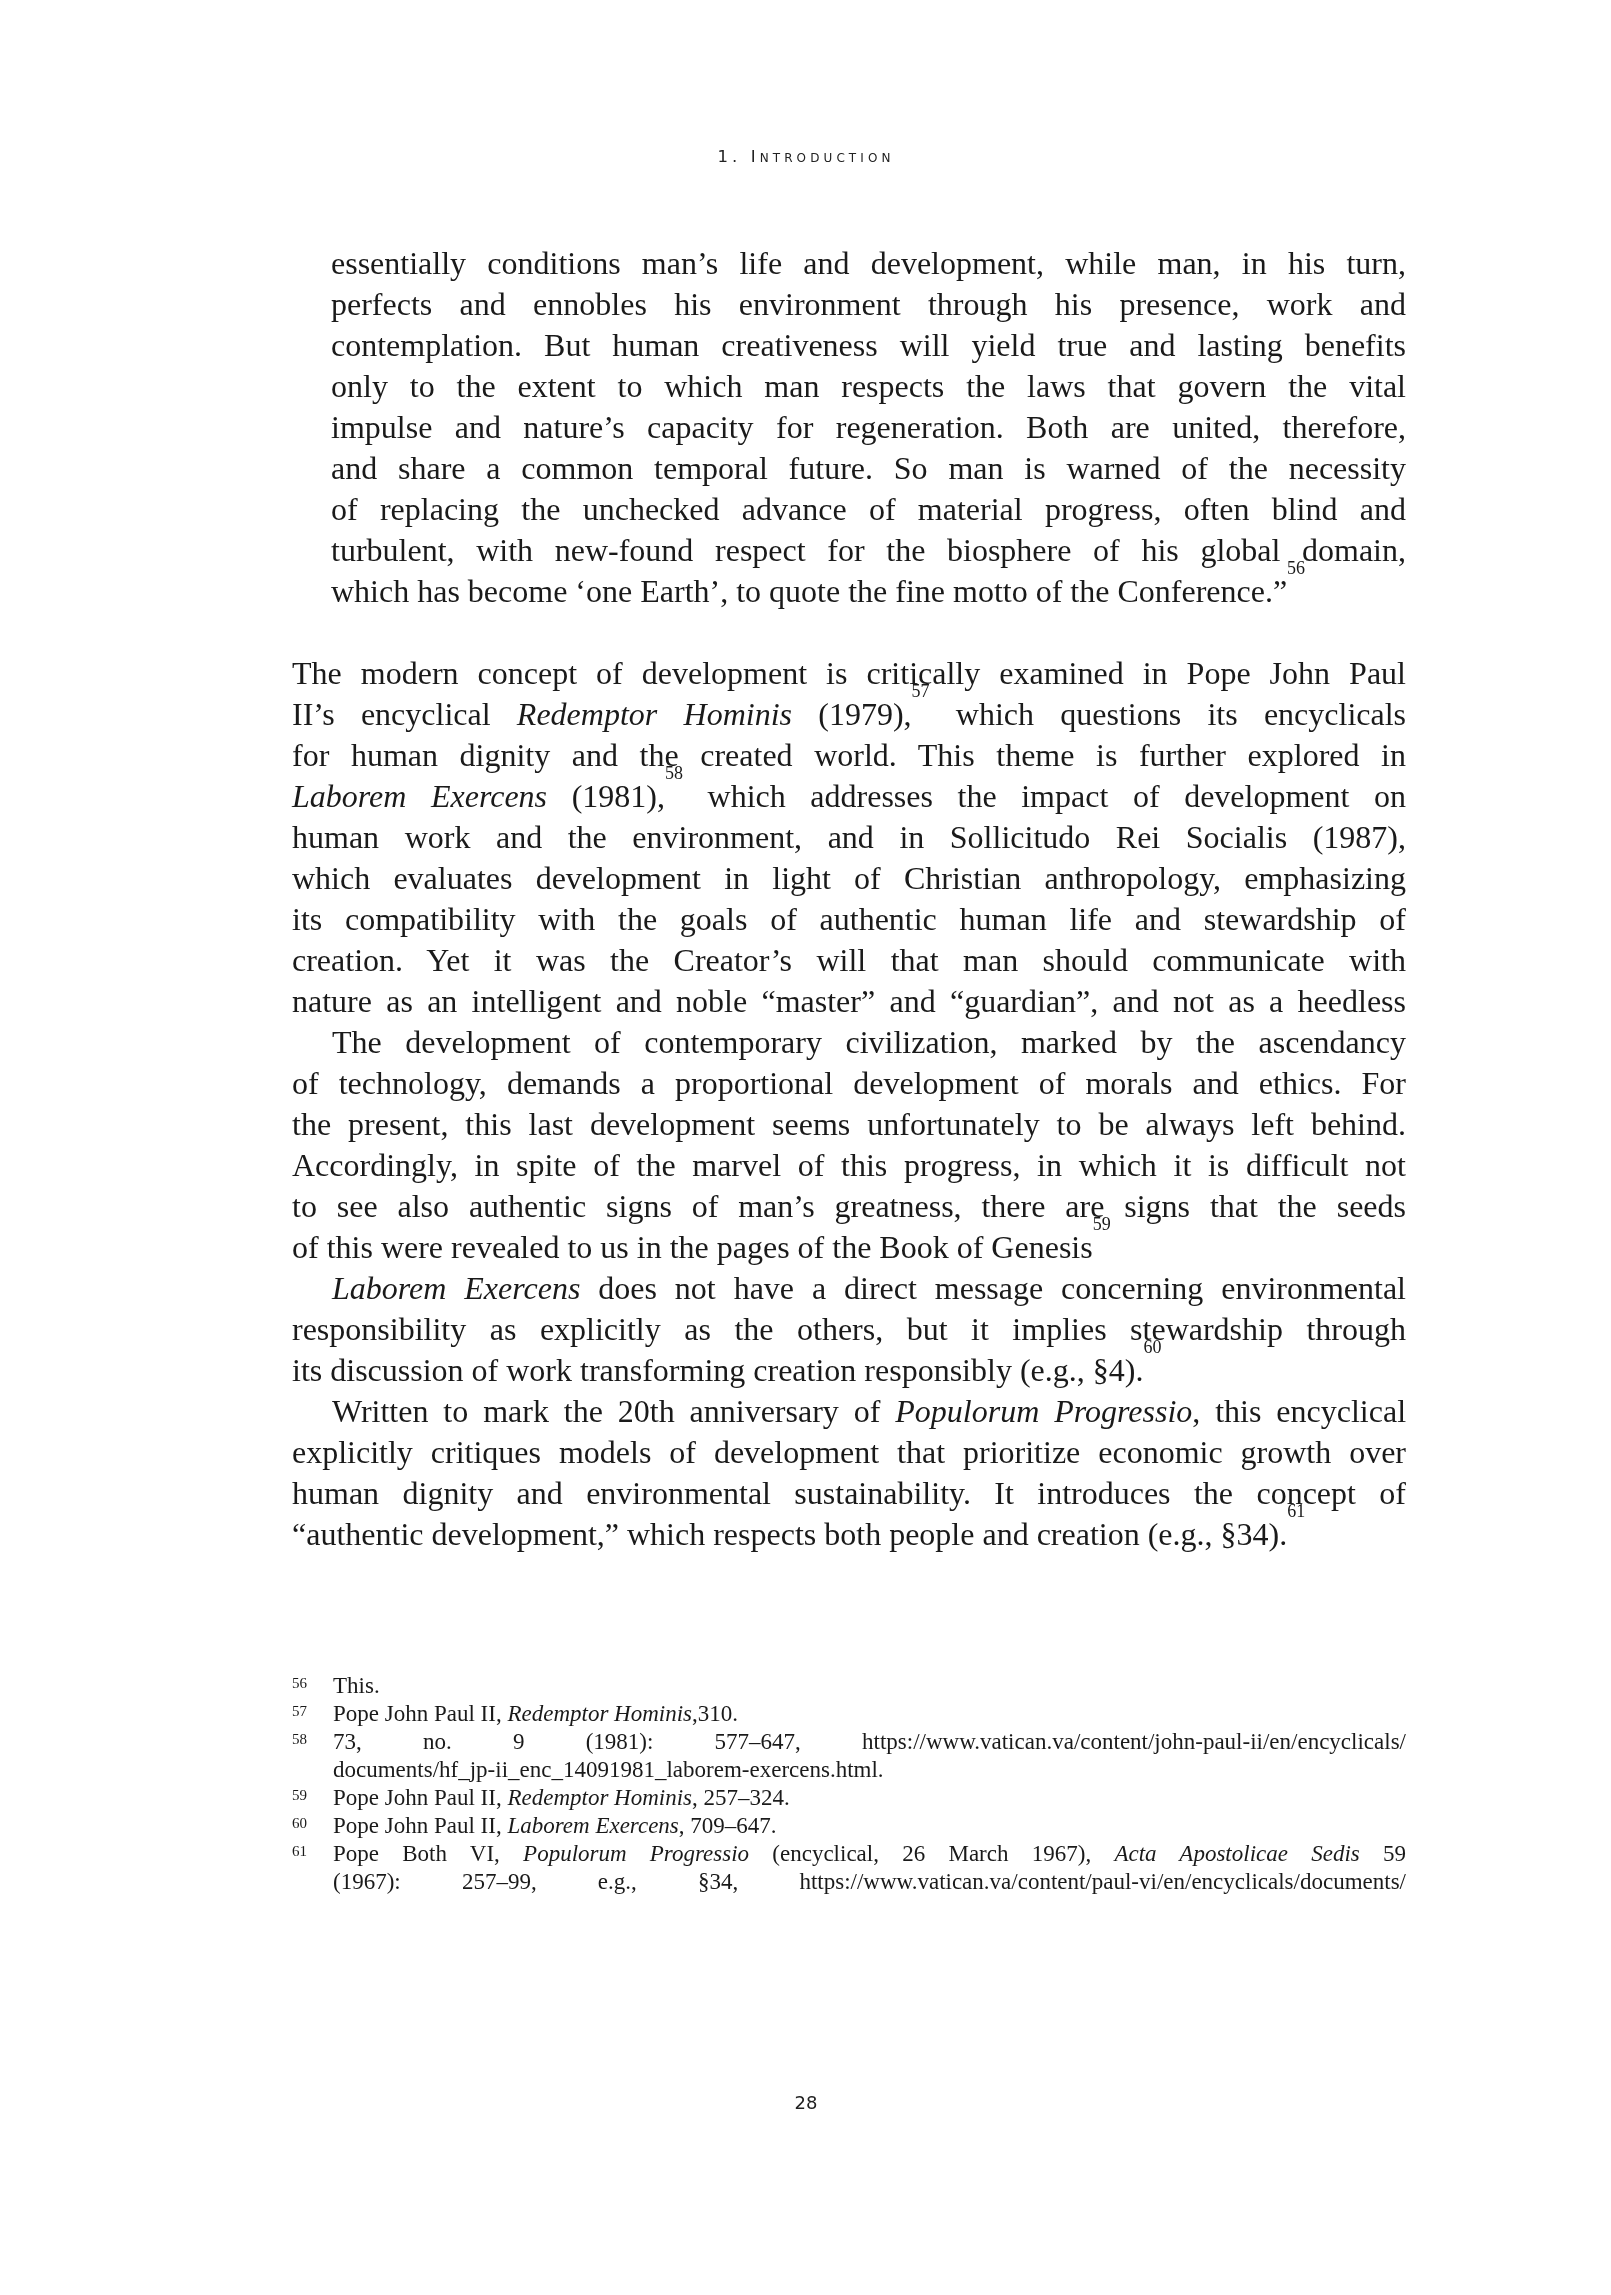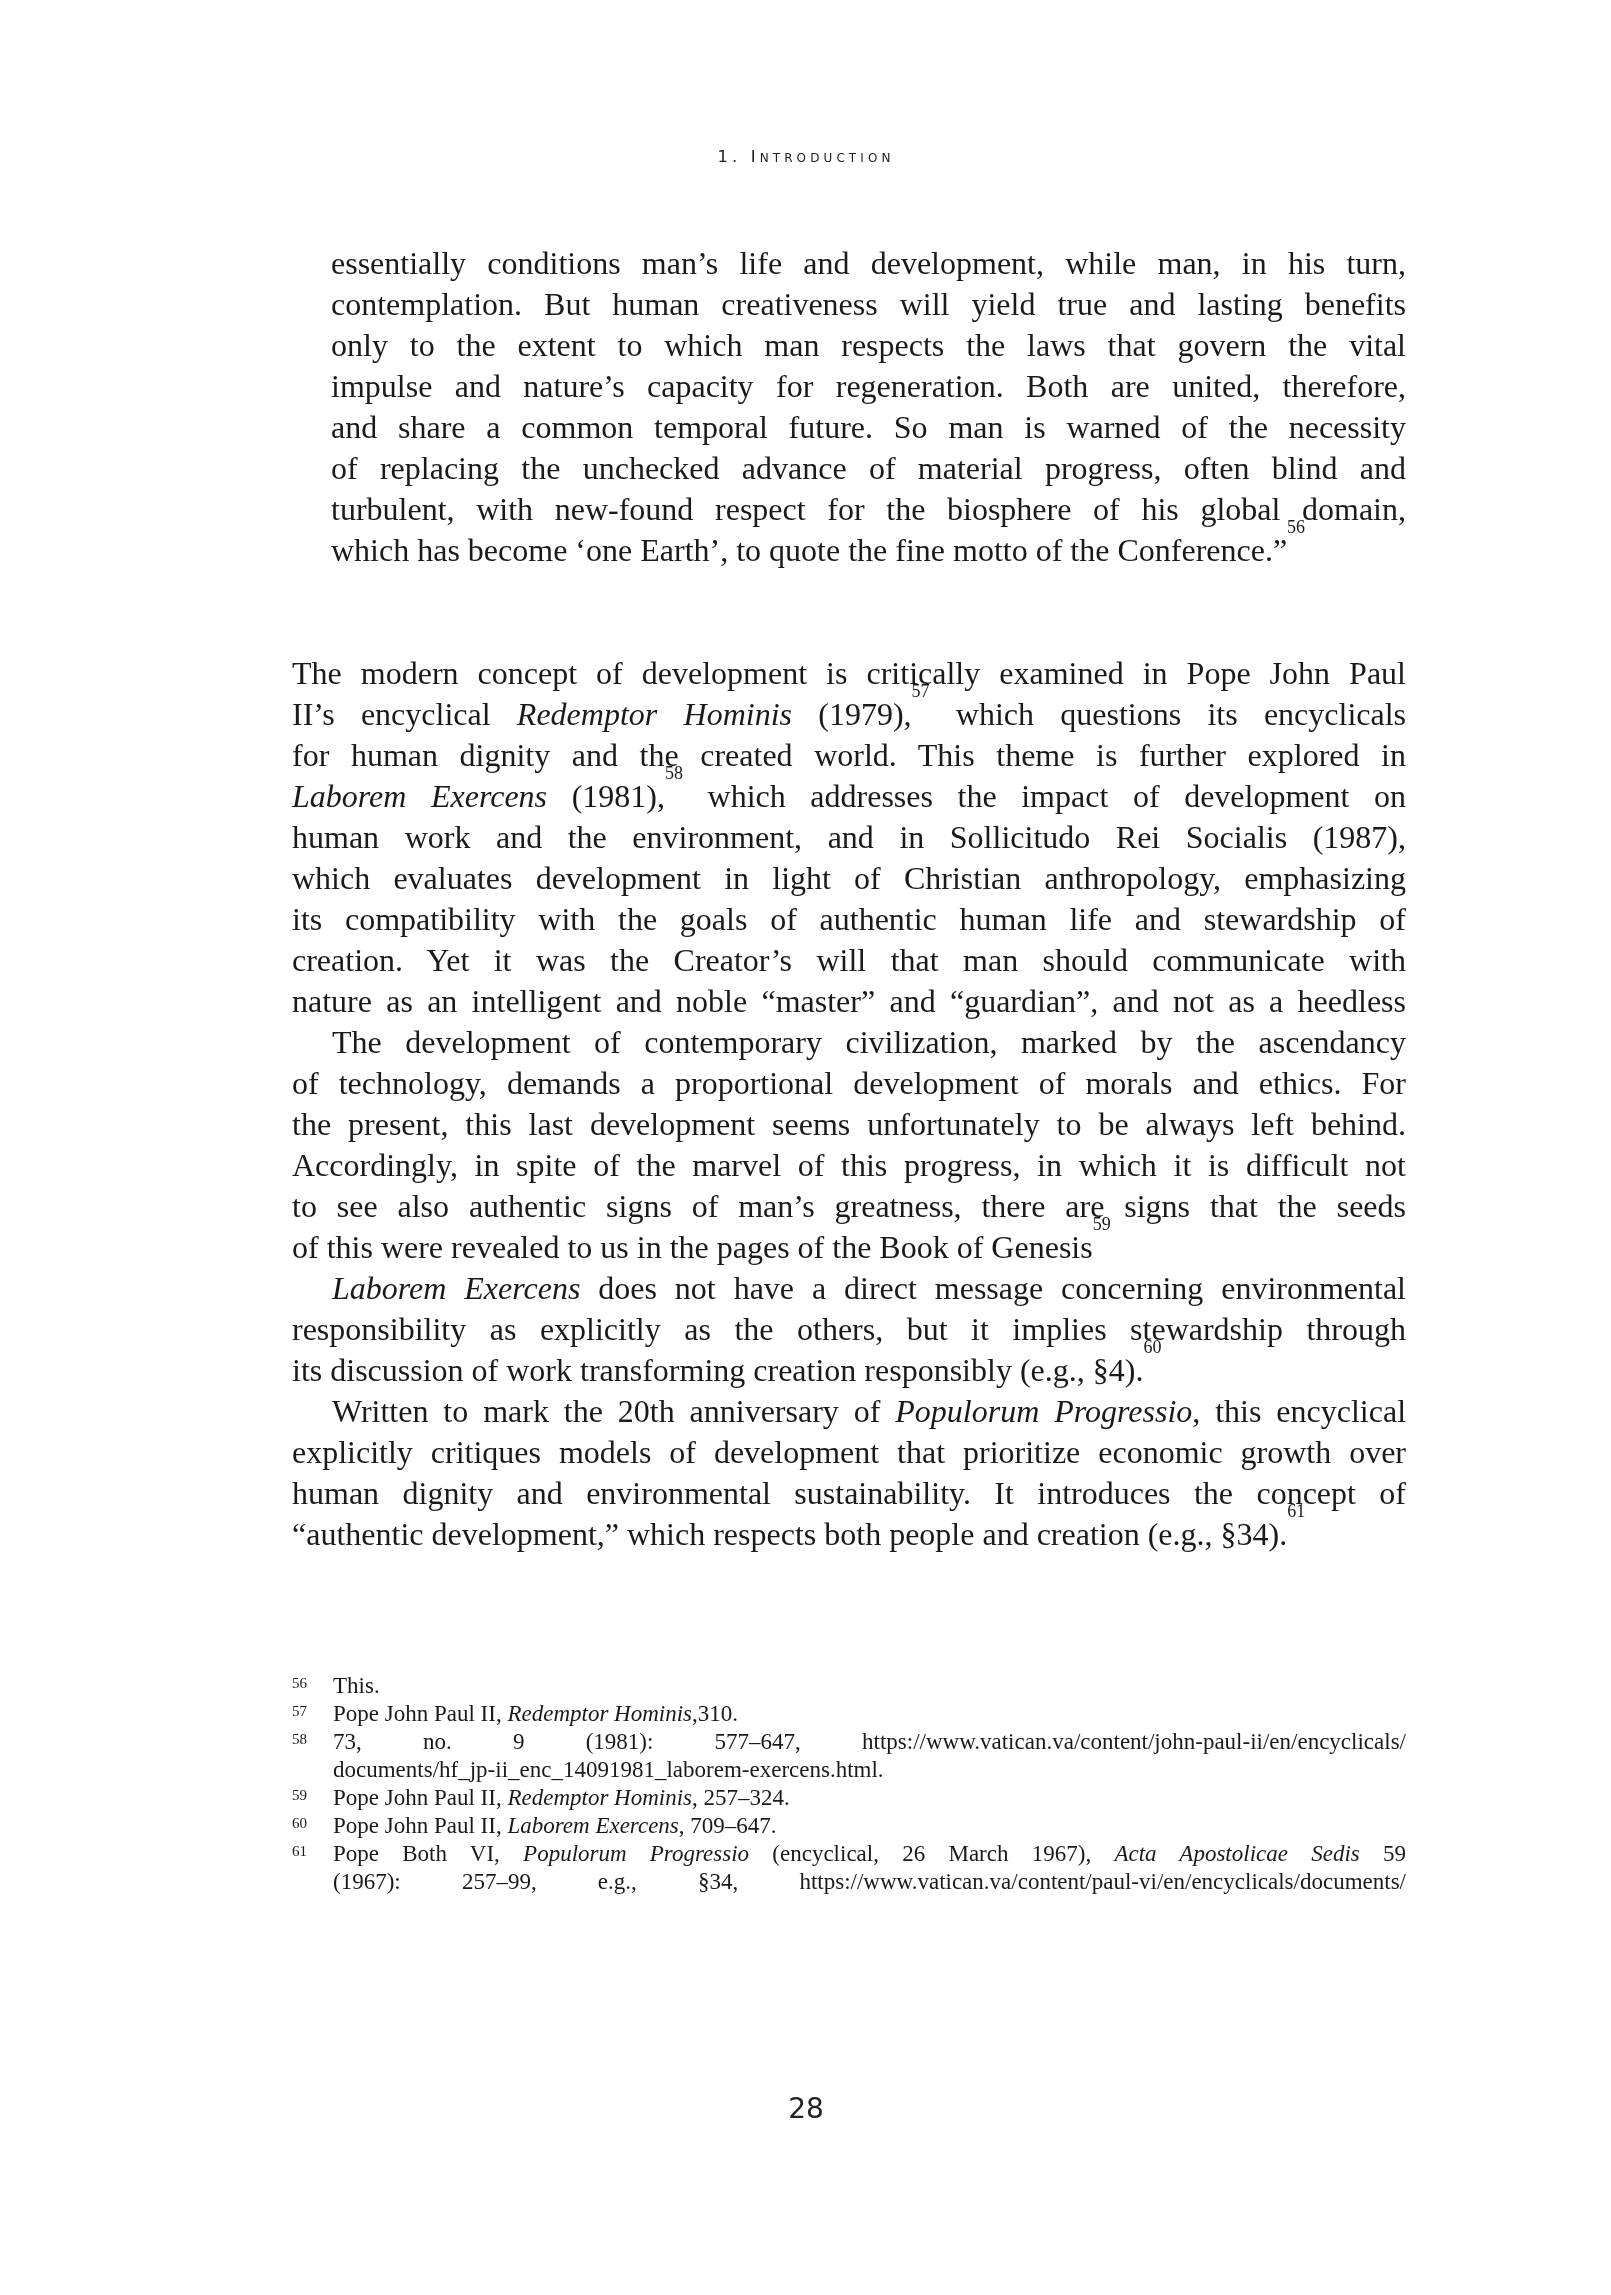--- a/index.html
+++ b/index.html
@@ -30,32 +30,33 @@
   .footnotes {
     position: absolute; left: 292px; top: 1672px; width: 1114px;
     font-size: 23px; line-height: 28px;
   }
   .fn { position: relative; padding-left: 41px; }
   .fn .num { position: absolute; left: 0; top: -3.3px; font-size: 15px; }
   .fn .fl { display: block; white-space: nowrap; height: 28px; text-align: justify; text-align-last: justify; }
   .fn .fl.last { text-align-last: left; }
   .folio {
     position: absolute; top: 2092px; left: 0; width: 1612px; text-align: center;
-    font-family: "DejaVu Sans", sans-serif; font-size: 28px; color: #222;
+    font-family: "DejaVu Sans", sans-serif; font-size: 18px; color: #222;
   }
 </style>
 </head>
 <body>
 
 <div class="page">
 
   <div class="running-head">1. Introduction</div>
 
   <div class="blockquote serif">
     <span class="ln">essentially conditions man’s life and development, while man, in his turn,</span>
+    <span class="ln">perfects and ennobles his environment through his presence, work and</span>
     <span class="ln">contemplation. But human creativeness will yield true and lasting benefits</span>
     <span class="ln">only to the extent to which man respects the laws that govern the vital</span>
     <span class="ln">impulse and nature’s capacity for regeneration. Both are united, therefore,</span>
     <span class="ln">and share a common temporal future. So man is warned of the necessity</span>
     <span class="ln">of replacing the unchecked advance of material progress, often blind and</span>
     <span class="ln">turbulent, with new-found respect for the biosphere of his global domain,</span>
     <span class="ln last"><span>which has become ‘one Earth’, to quote the fine motto of the Conference.”</span><span class="sup">56</span></span>
   </div>
 
   <div class="body serif">

